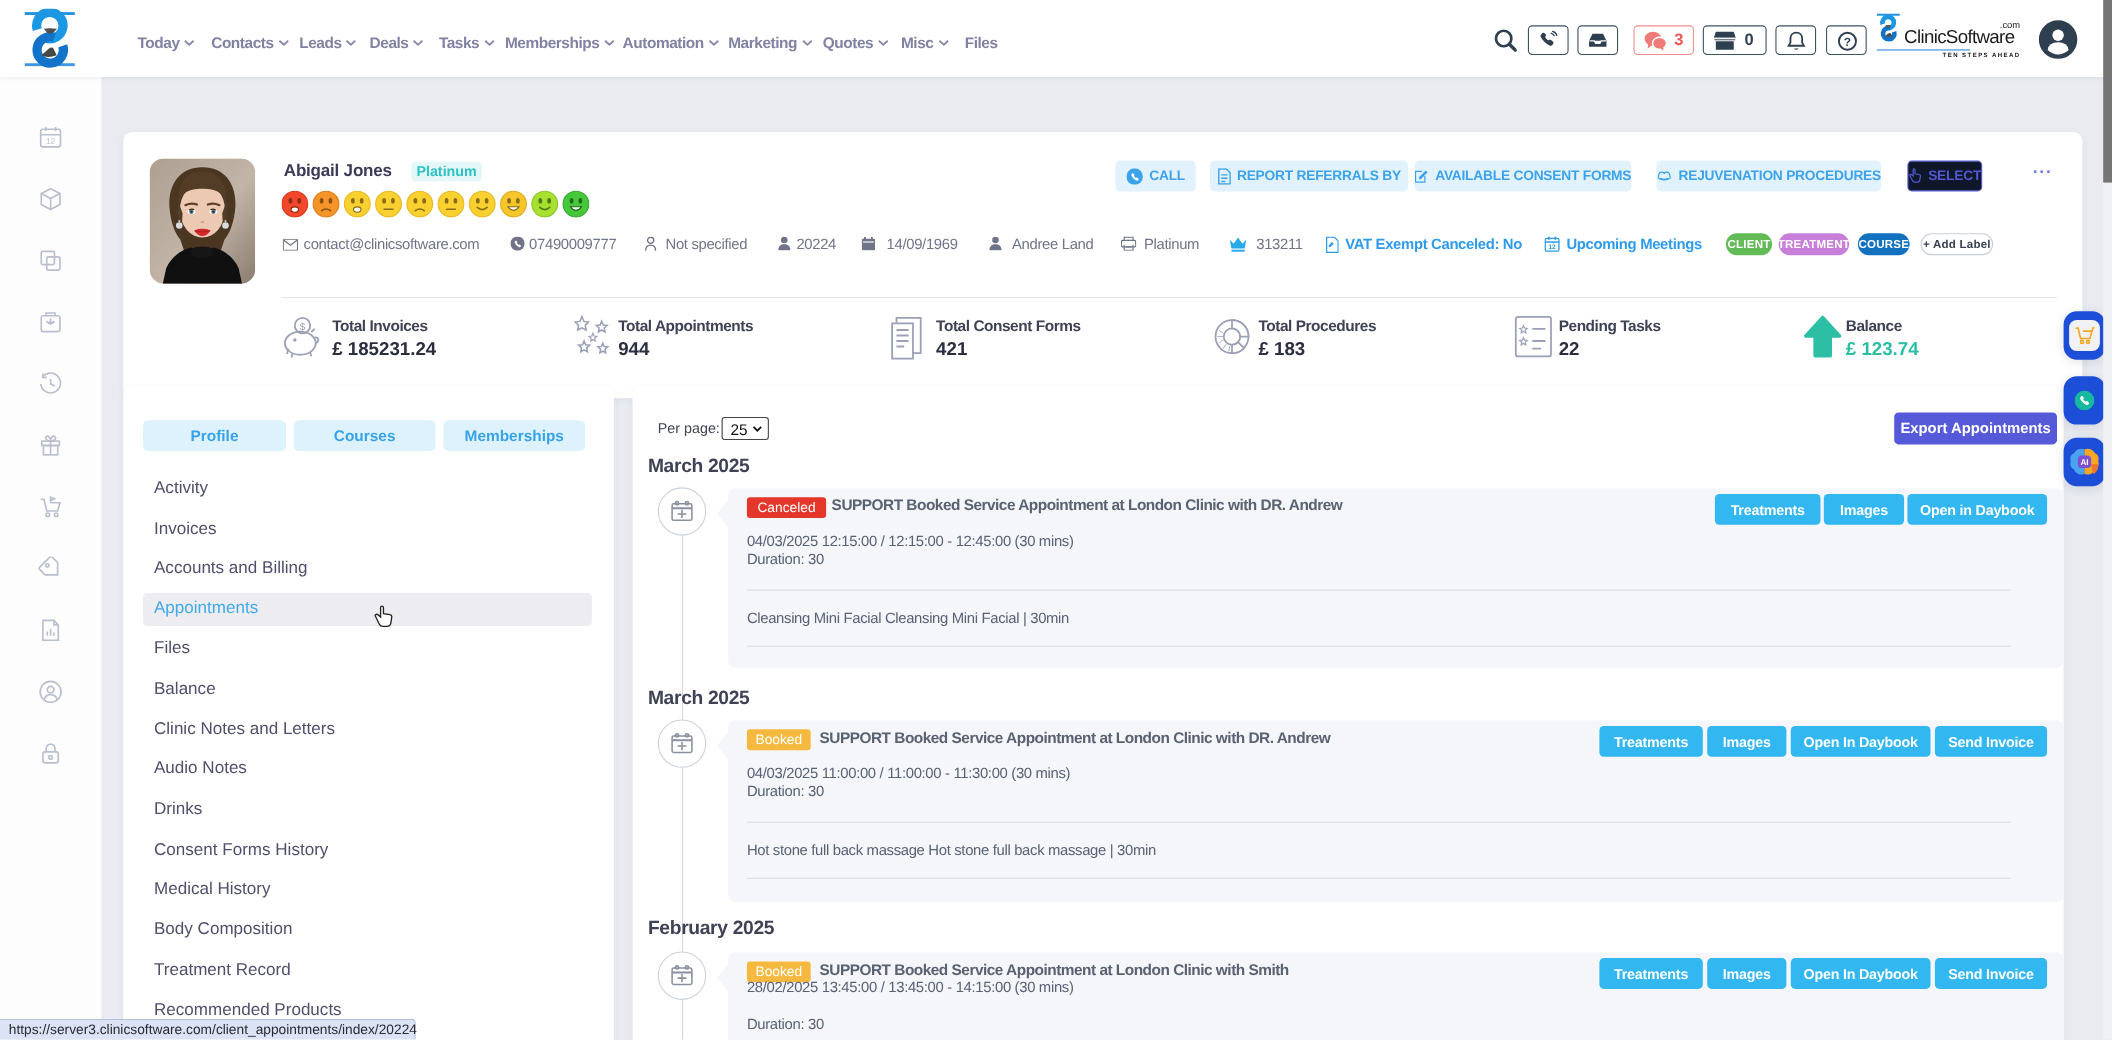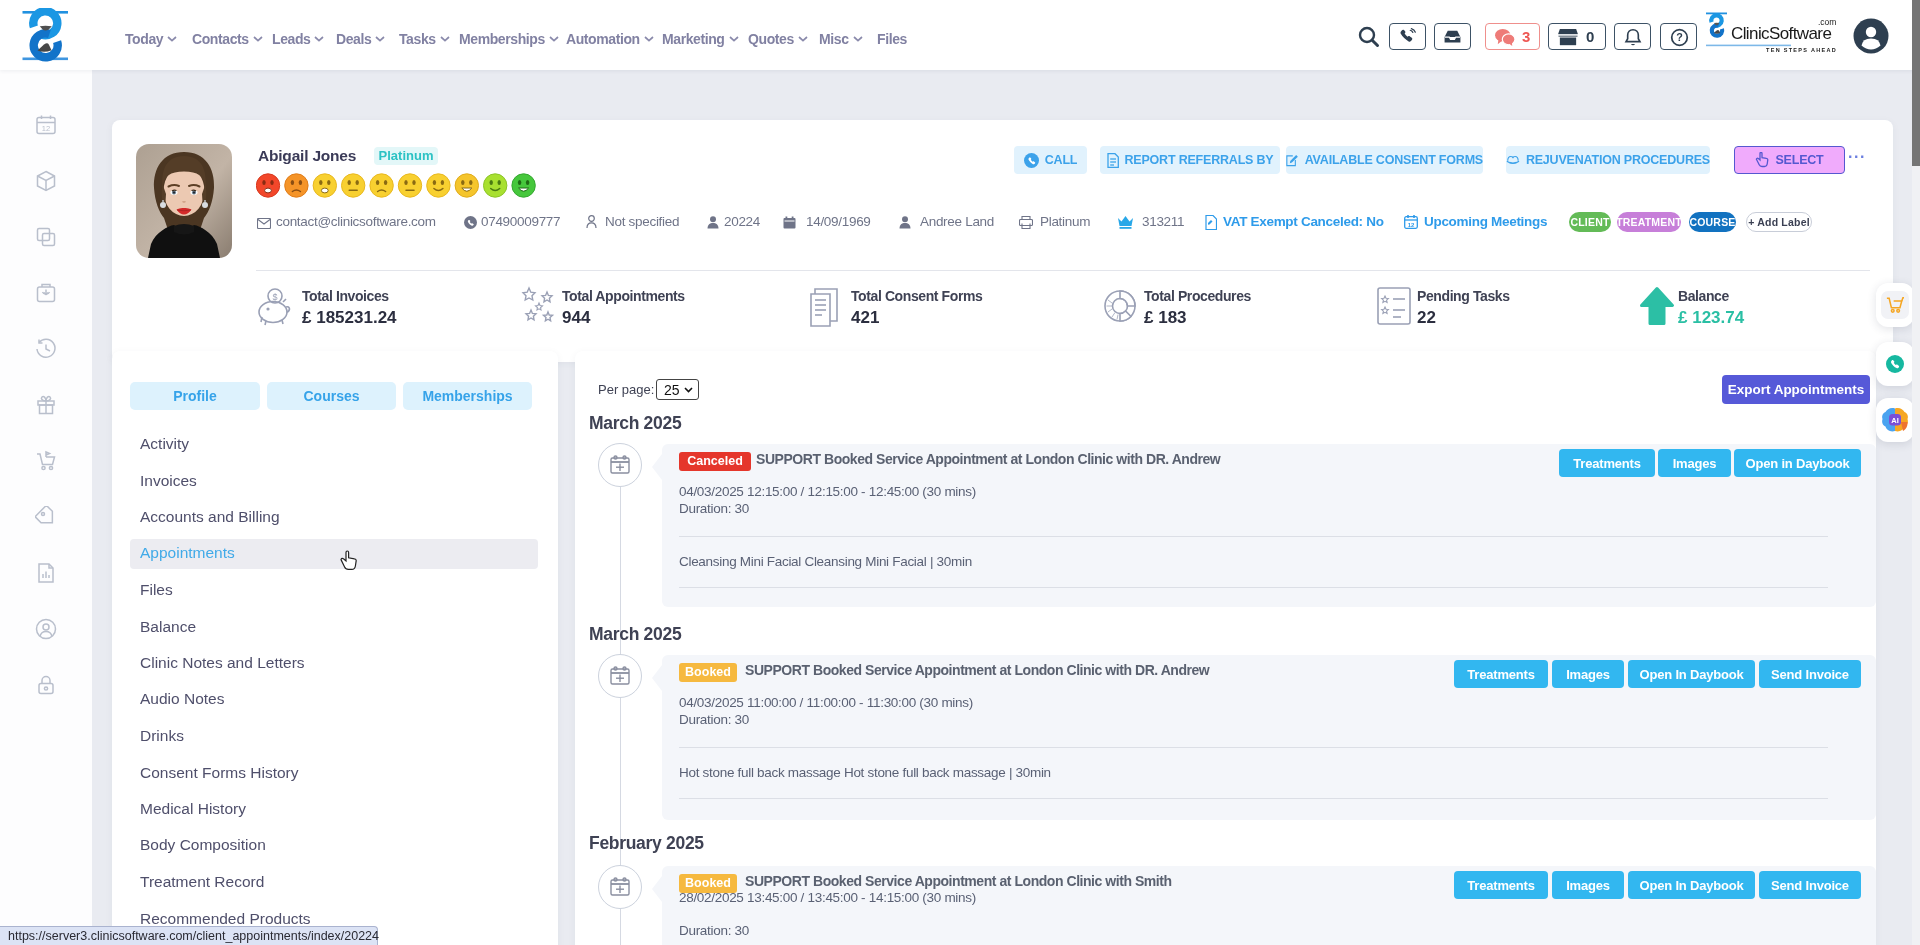--- a/index.html
+++ b/index.html
@@ -14,30 +14,30 @@
 #profilecard{position:absolute;left:112px;top:90px;width:1781px;height:242px;background:#fff;border-radius:8px;box-shadow:0 2px 8px rgba(40,50,80,.05);z-index:6;margin-top:30px;}
 #leftpanel{position:absolute;left:112px;top:351px;width:446px;height:600px;background:#fff;border-radius:8px 8px 0 0;box-shadow:0 2px 8px rgba(40,50,80,.05);z-index:6;}
 #rightpanel{position:absolute;left:575px;top:351px;width:1301px;height:600px;background:#fff;border-radius:8px 8px 0 0;box-shadow:0 2px 8px rgba(40,50,80,.05);z-index:6;}
 .tab{position:absolute;top:382px;height:28px;background:#ddf2fd;border-radius:5px;color:#36a3e9;font-size:14px;font-weight:700;display:flex;align-items:center;justify-content:center;}
 .menuitem{position:absolute;left:140px;color:#4f4f6b;font-size:15.5px;font-weight:400;height:20px;line-height:20px;}
 .apptcard{position:absolute;left:662px;width:1214px;background:#f4f6fa;border-radius:6px;z-index:7;}
 .apptcard:before{content:"";position:absolute;left:-10px;top:10px;width:0;height:0;border-top:13px solid transparent;border-bottom:13px solid transparent;border-right:10px solid #f4f6fa;}
 .tl-line{position:absolute;left:620px;width:1px;background:#d5d9e2;z-index:6;}
 .tl-circle{position:absolute;left:598px;width:44px;height:44px;border-radius:50%;background:#fff;border:1px solid #ccd2dd;z-index:8;display:flex;align-items:center;justify-content:center;}
 .monthhead{position:absolute;left:589px;color:#3f4254;font-size:17.5px;font-weight:700;letter-spacing:-0.3px;z-index:7;}
-.badge{position:absolute;left:17px;height:19px;border-radius:3px;color:#fff;font-size:12.5px;font-weight:700;line-height:19px;padding:0 9px;}
+.badge{position:absolute;left:17px;height:19px;border-radius:3px;color:#fff;font-size:12.5px;font-weight:400;line-height:19px;padding:0 9px;}
 .cardtitle{position:absolute;color:#5a6170;font-size:14px;font-weight:700;letter-spacing:-0.45px;white-space:nowrap;}
 .cardtext{position:absolute;left:17px;color:#5a6175;font-size:13.5px;font-weight:400;letter-spacing:-0.3px;white-space:nowrap;}
 .cardsep{position:absolute;left:17px;width:1149px;height:1px;background:#dcdfe6;}
 .bluebtn{position:absolute;height:28px;background:#32b7f0;border-radius:4px;color:#fff;font-size:13px;font-weight:700;display:flex;align-items:center;justify-content:center;letter-spacing:-0.2px;}
 .statlabel{color:#3f4254;font-size:14px;font-weight:700;letter-spacing:-.4px;}
 .statvalue{color:#2b2e3f;font-size:17px;font-weight:700;}
 .pill{height:20px;border-radius:10px;color:#fff;font-size:10.5px;font-weight:700;display:flex;align-items:center;justify-content:center;letter-spacing:.2px;}
 .hbtn{position:absolute;top:26px;height:28px;background:#e1f2fd;border-radius:4px;color:#3ca2ea;font-size:12.5px;font-weight:700;display:flex;align-items:center;justify-content:center;gap:6px;z-index:7;white-space:nowrap;letter-spacing:-0.2px;}
-.fab{position:absolute;width:38px;height:44px;background:#ffffff;border-radius:12px;box-shadow:0 2px 10px rgba(40,50,80,.14);z-index:50;}
+.fab{position:absolute;width:38px;height:44px;background:#1d4ed8;border-radius:12px;box-shadow:0 2px 10px rgba(40,50,80,.14);z-index:50;}
 </style>
 </head>
 <body>
 <div id="navbar">
   <svg class="abs" style="left:21px;top:8px" width="50" height="54" viewBox="0 0 50 54">
     <rect x="1.5" y="3" width="45.5" height="2.6" fill="#2191e0"></rect>
     <rect x="1.5" y="49.5" width="45.5" height="2.6" fill="#3f96e0"></rect>
     <path d="M20.6 26.6 A12 12 0 1 0 12.9 18.9" fill="none" stroke="#1b97e3" stroke-width="8.4"></path>
     <path d="M28.4 25.9 A12 12 0 1 0 36.1 33.6" fill="none" stroke="#1273c9" stroke-width="8.4"></path>
     <path d="M18.8 18.2 Q24.3 17.2 30.8 18.2 L27.5 21.8 Q24.3 23.2 21.8 21.8 Z" fill="#4f4f4f"></path>
@@ -417,21 +417,21 @@
       </svg>REPORT REFERRALS BY</div>
     <div class="hbtn" style="left:1174px;width:197px"><svg width="15" height="15" viewBox="0 0 15 15" fill="none" stroke="#3ca2ea" stroke-width="1.3">
         <path d="M11 7 L11 13.5 L1 13.5 L1 2 L8 2"></path>
         <path d="M5 8 L12 1 L14 3 L7 10 L4.6 10.6 Z" fill="#3ca2ea" stroke="none"></path>
       </svg>AVAILABLE CONSENT FORMS</div>
     <div class="hbtn" style="left:1394px;width:204px"><svg width="16" height="14" viewBox="0 0 16 14" fill="none" stroke="#3ca2ea" stroke-width="1.3">
         <path d="M2 8 Q2 3 5.5 3 Q8 3 8 5 Q8 3 10.5 3 Q14 3 14 8"></path>
         <path d="M1 8.5 Q8 13.5 15 8.5"></path>
         <path d="M4 9.5 Q8 11.5 12 9.5"></path>
       </svg>REJUVENATION PROCEDURES</div>
-    <div class="hbtn" style="left:1622px;width:111px;background:#f0abfc;border:1.5px solid #5558d0;color:#5558d0"><svg width="14" height="16" viewBox="0 0 14 16" fill="none" stroke="#5558d0" stroke-width="1.3">
+    <div class="hbtn" style="left:1622px;width:68px;background:#0f172a;border:1.5px solid #5558d0;color:#5558d0"><svg width="14" height="16" viewBox="0 0 14 16" fill="none" stroke="#5558d0" stroke-width="1.3">
         <path d="M5 1.5 L5 8 L3.4 6.6 Q1.8 5.6 1.4 7.2 L4.2 12.8 Q5 14.5 7 14.5 L9.5 14.5 Q11.8 14.5 12.2 12 L12.8 7.8 Q12.8 6.6 11.4 6.4 L7 5.6 L7 1.5 Q7 0.4 6 0.4 Q5 0.4 5 1.5 Z"></path>
       </svg>SELECT</div>
     <div class="abs" style="left:1736px;top:24px;color:#6b7ee0;font-size:16px;font-weight:700;letter-spacing:1.5px;z-index:7">...</div>
 </div>
 <div id="leftpanel">
     <div class="tab" style="top:31px;left:18px;width:130px">Profile</div>
     <div class="tab" style="top:31px;left:155px;width:129px">Courses</div>
     <div class="tab" style="top:31px;left:291px;width:129px">Memberships</div>
     <div class="menuitem" style="top:83px;left:28px;">Activity</div>
     <div class="menuitem" style="top:120px;left:28px;">Invoices</div>

